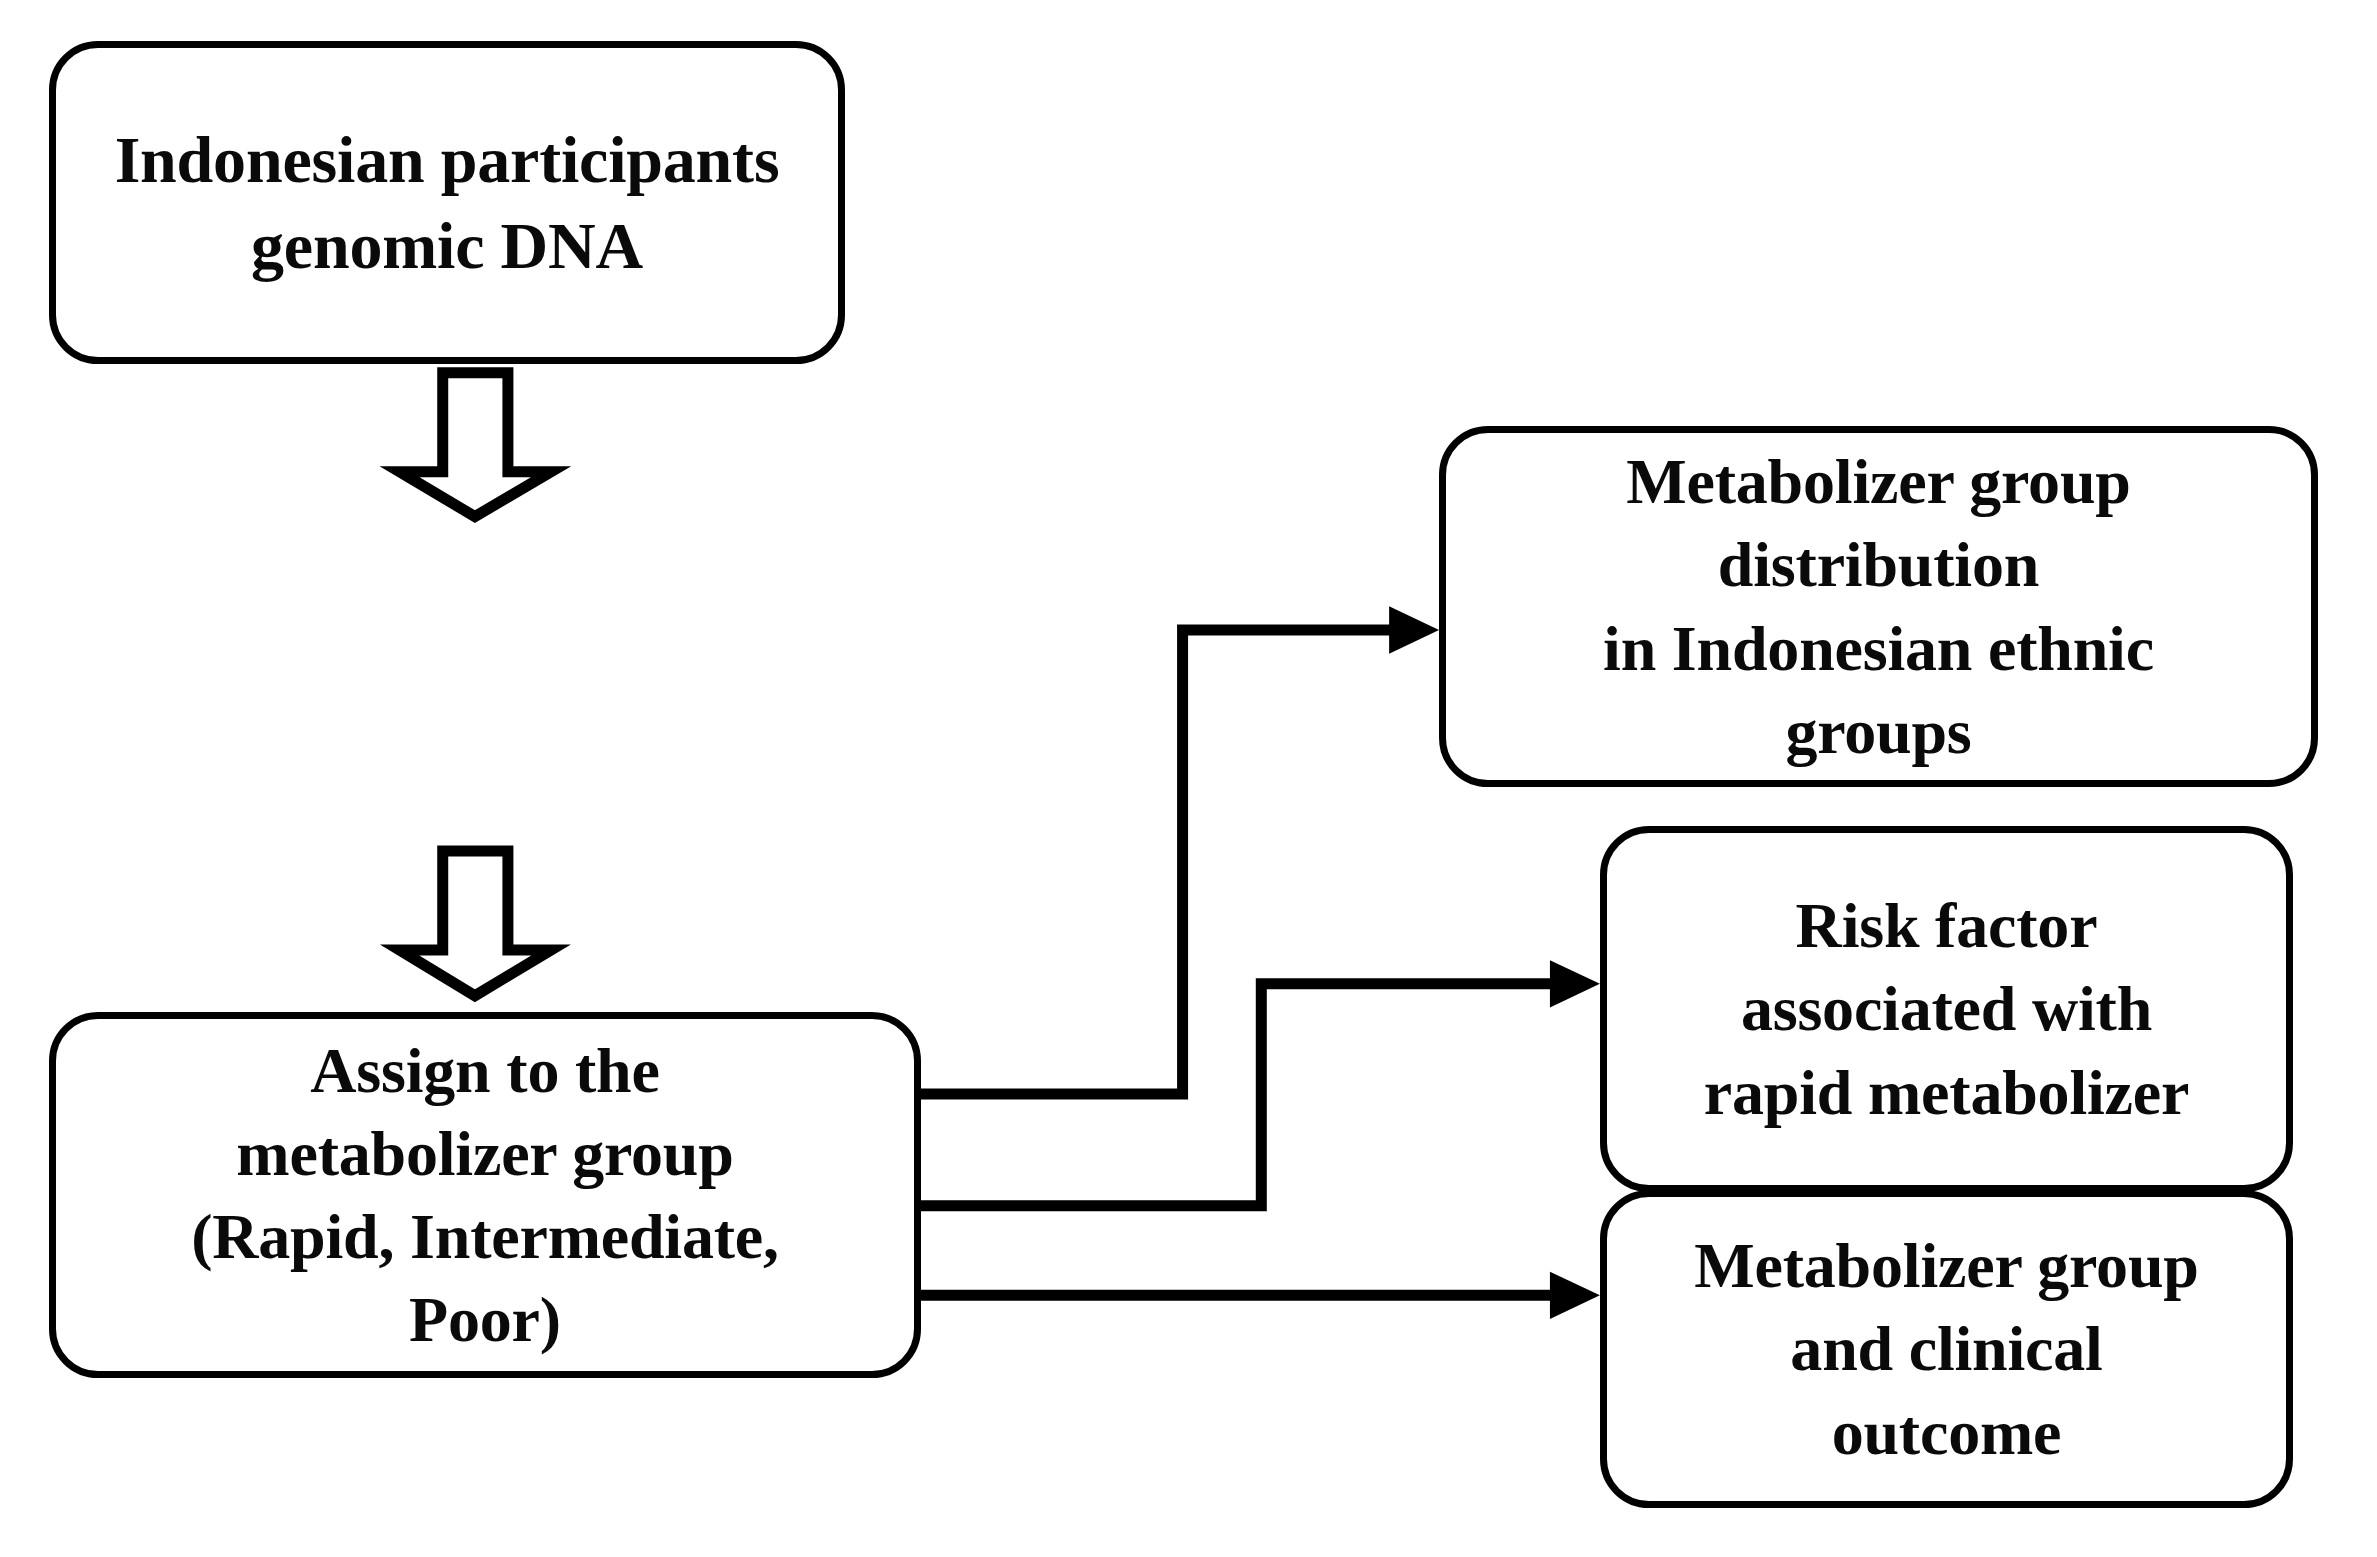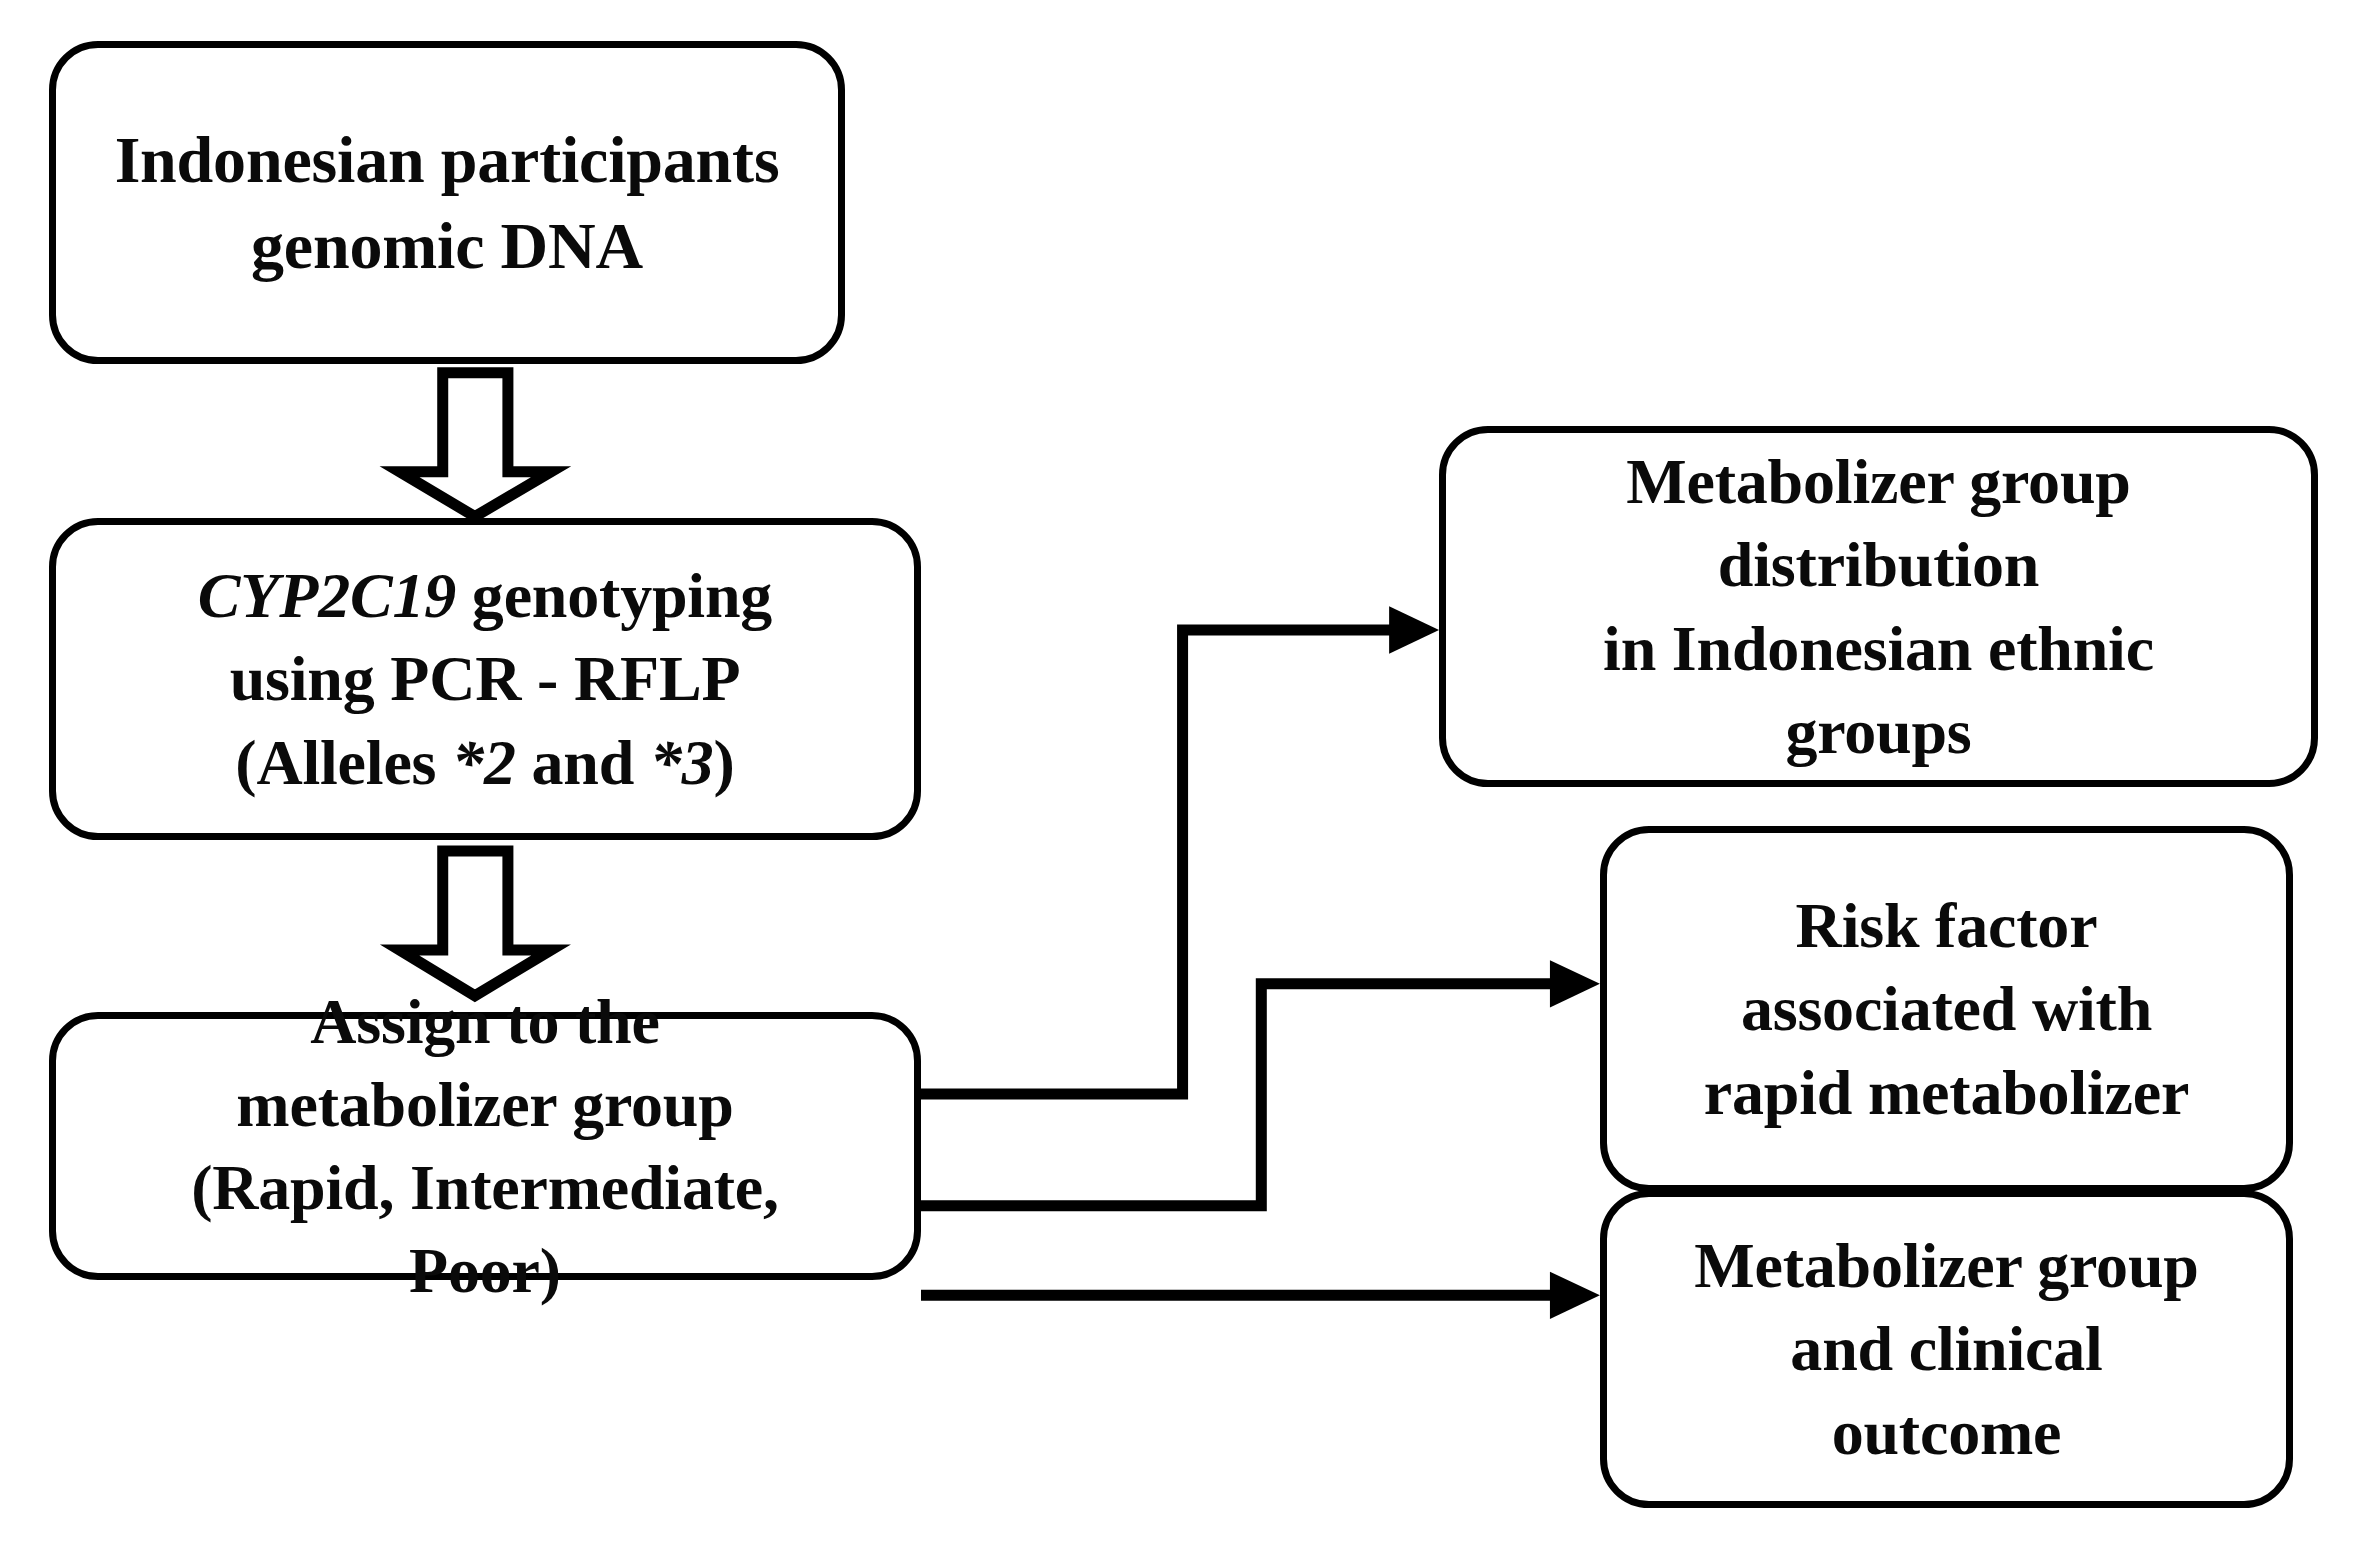--- a/index.html
+++ b/index.html
@@ -41,21 +41,21 @@
 
   
   #node-source       { left: 49px;  top: 41px;   width: 796px; height: 323px; }
   #node-source .label      { font-size: 66px; }
 
   #node-genotyping   { left: 49px;  top: 518px;  width: 872px; height: 322px; }
   #node-genotyping .label  { font-size: 64px; }
   #node-genotyping .gene   { font-style: italic; font-weight: bold; }
   #node-genotyping .allele { font-style: italic; font-weight: bold; }
 
-  #node-assign       { left: 49px;  top: 1012px; width: 872px; height: 268px; }
+  #node-assign       { left: 49px;  top: 1012px; width: 872px; height: 366px; }
   #node-assign .label      { font-size: 64px; }
 
   
   #node-distribution { left: 1439px; top: 426px;  width: 879px; height: 361px; }
   #node-distribution .label { font-size: 64px; }
 
   #node-riskfactor   { left: 1600px; top: 826px;  width: 693px;  height: 366px; }
   #node-riskfactor .label   { font-size: 64px; }
 
   #node-outcome      { left: 1600px; top: 1190px; width: 693px;  height: 318px; }
@@ -103,23 +103,20 @@
       <polygon points="1890,1530 1831,1502 1831,1558" fill="#000000"></polygon>
     </g>
 
   </svg>
 
   <div class="node" id="node-source">
     <div class="label">Indonesian participants
 genomic DNA</div>
   </div>
 
-  <div class="node" id="node-genotyping">
-    <div class="label"><span class="gene">CYP2C19</span><span> genotyping</span><br><span>using PCR - RFLP</span><br><span>(Alleles </span><span class="allele">*2</span><span> and </span><span class="allele">*3</span><span>)</span></div>
-  </div>
 
   <div class="node" id="node-assign">
     <div class="label">Assign to the
 metabolizer group
 (Rapid, Intermediate,
 Poor)</div>
   </div>
 
   <div class="node" id="node-distribution">
     <div class="label">Metabolizer group

